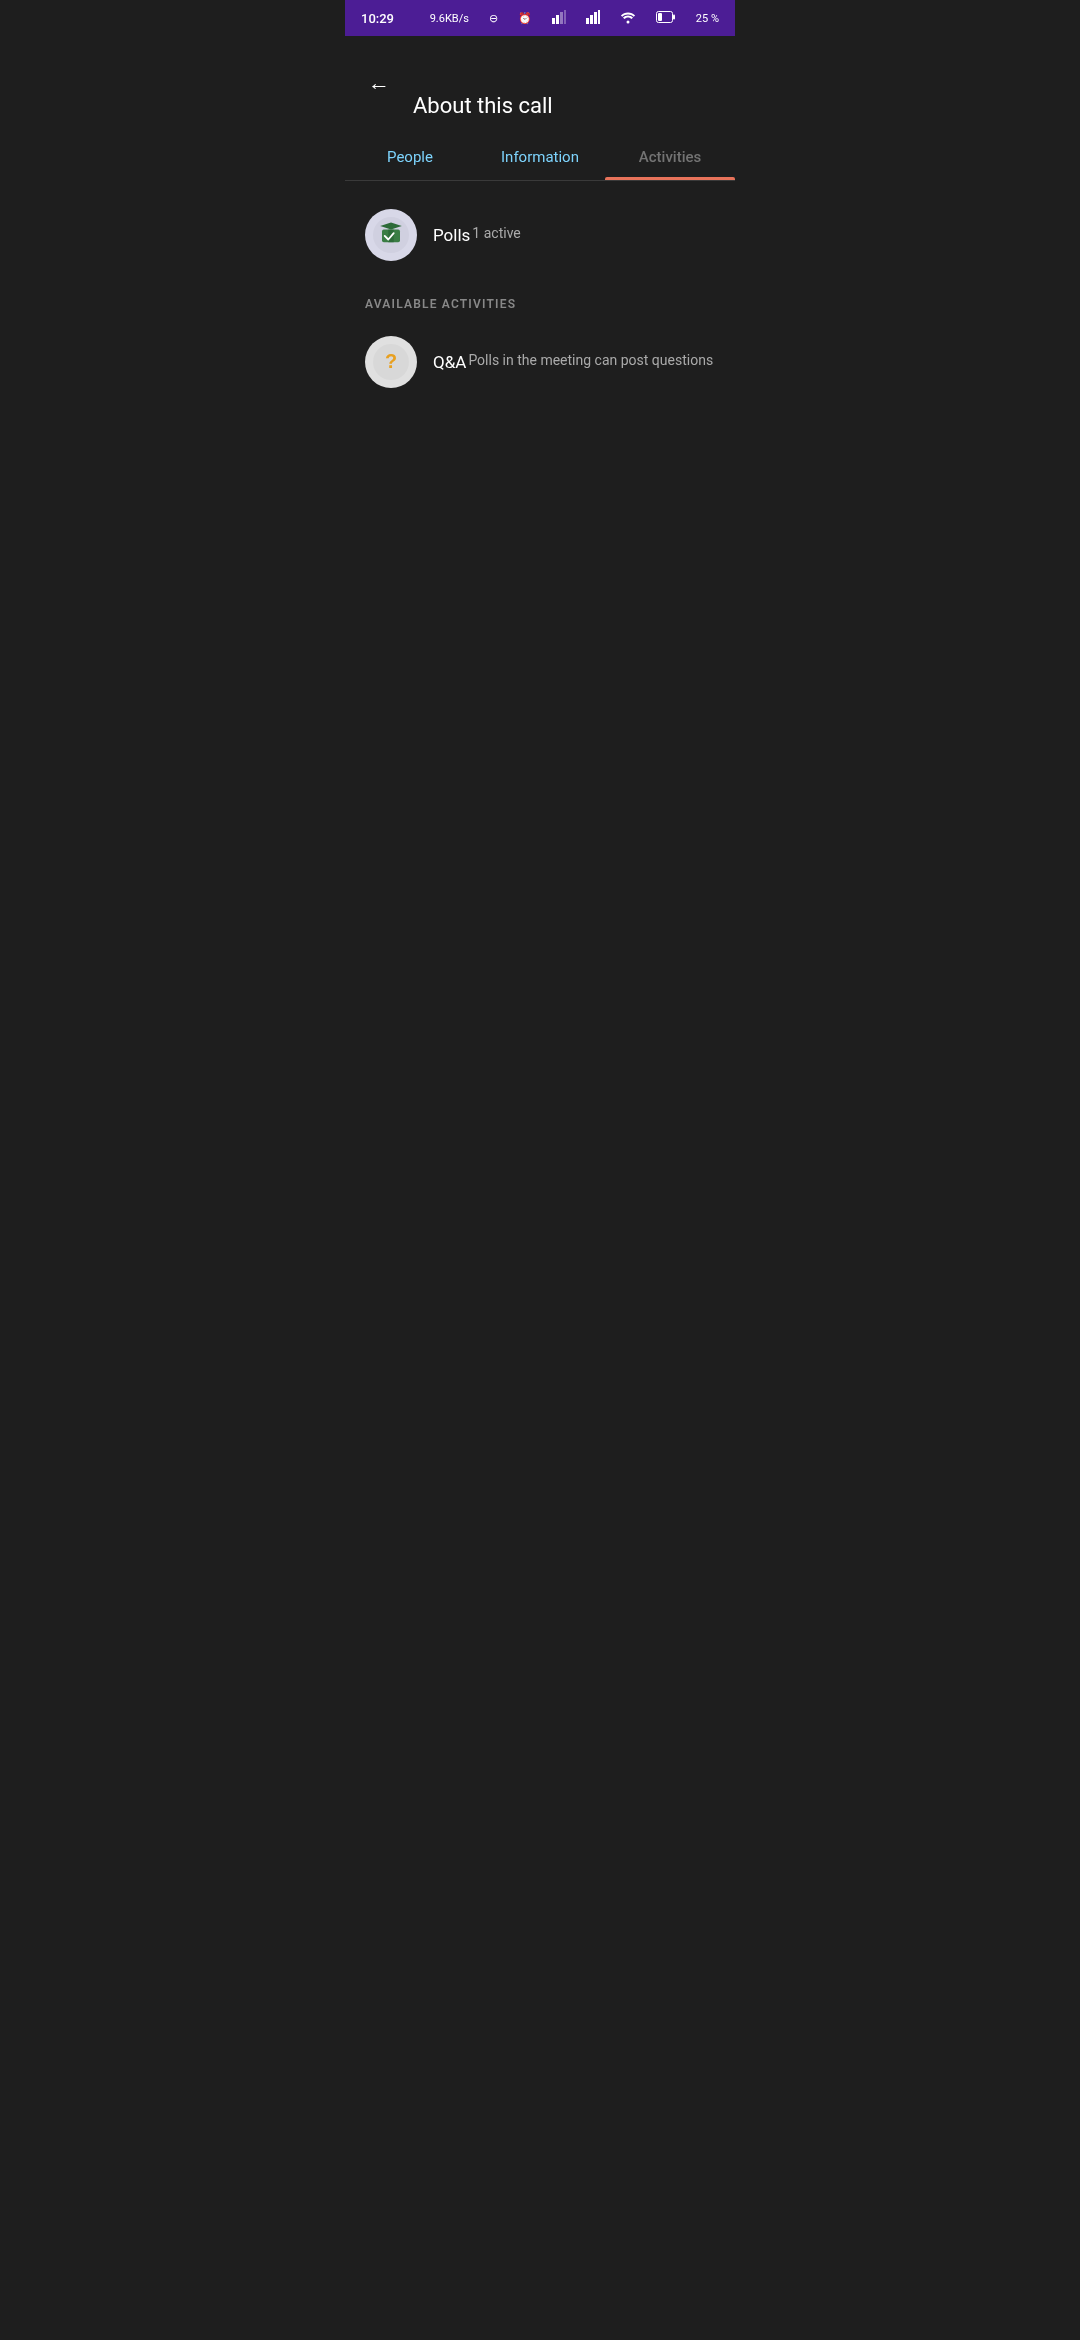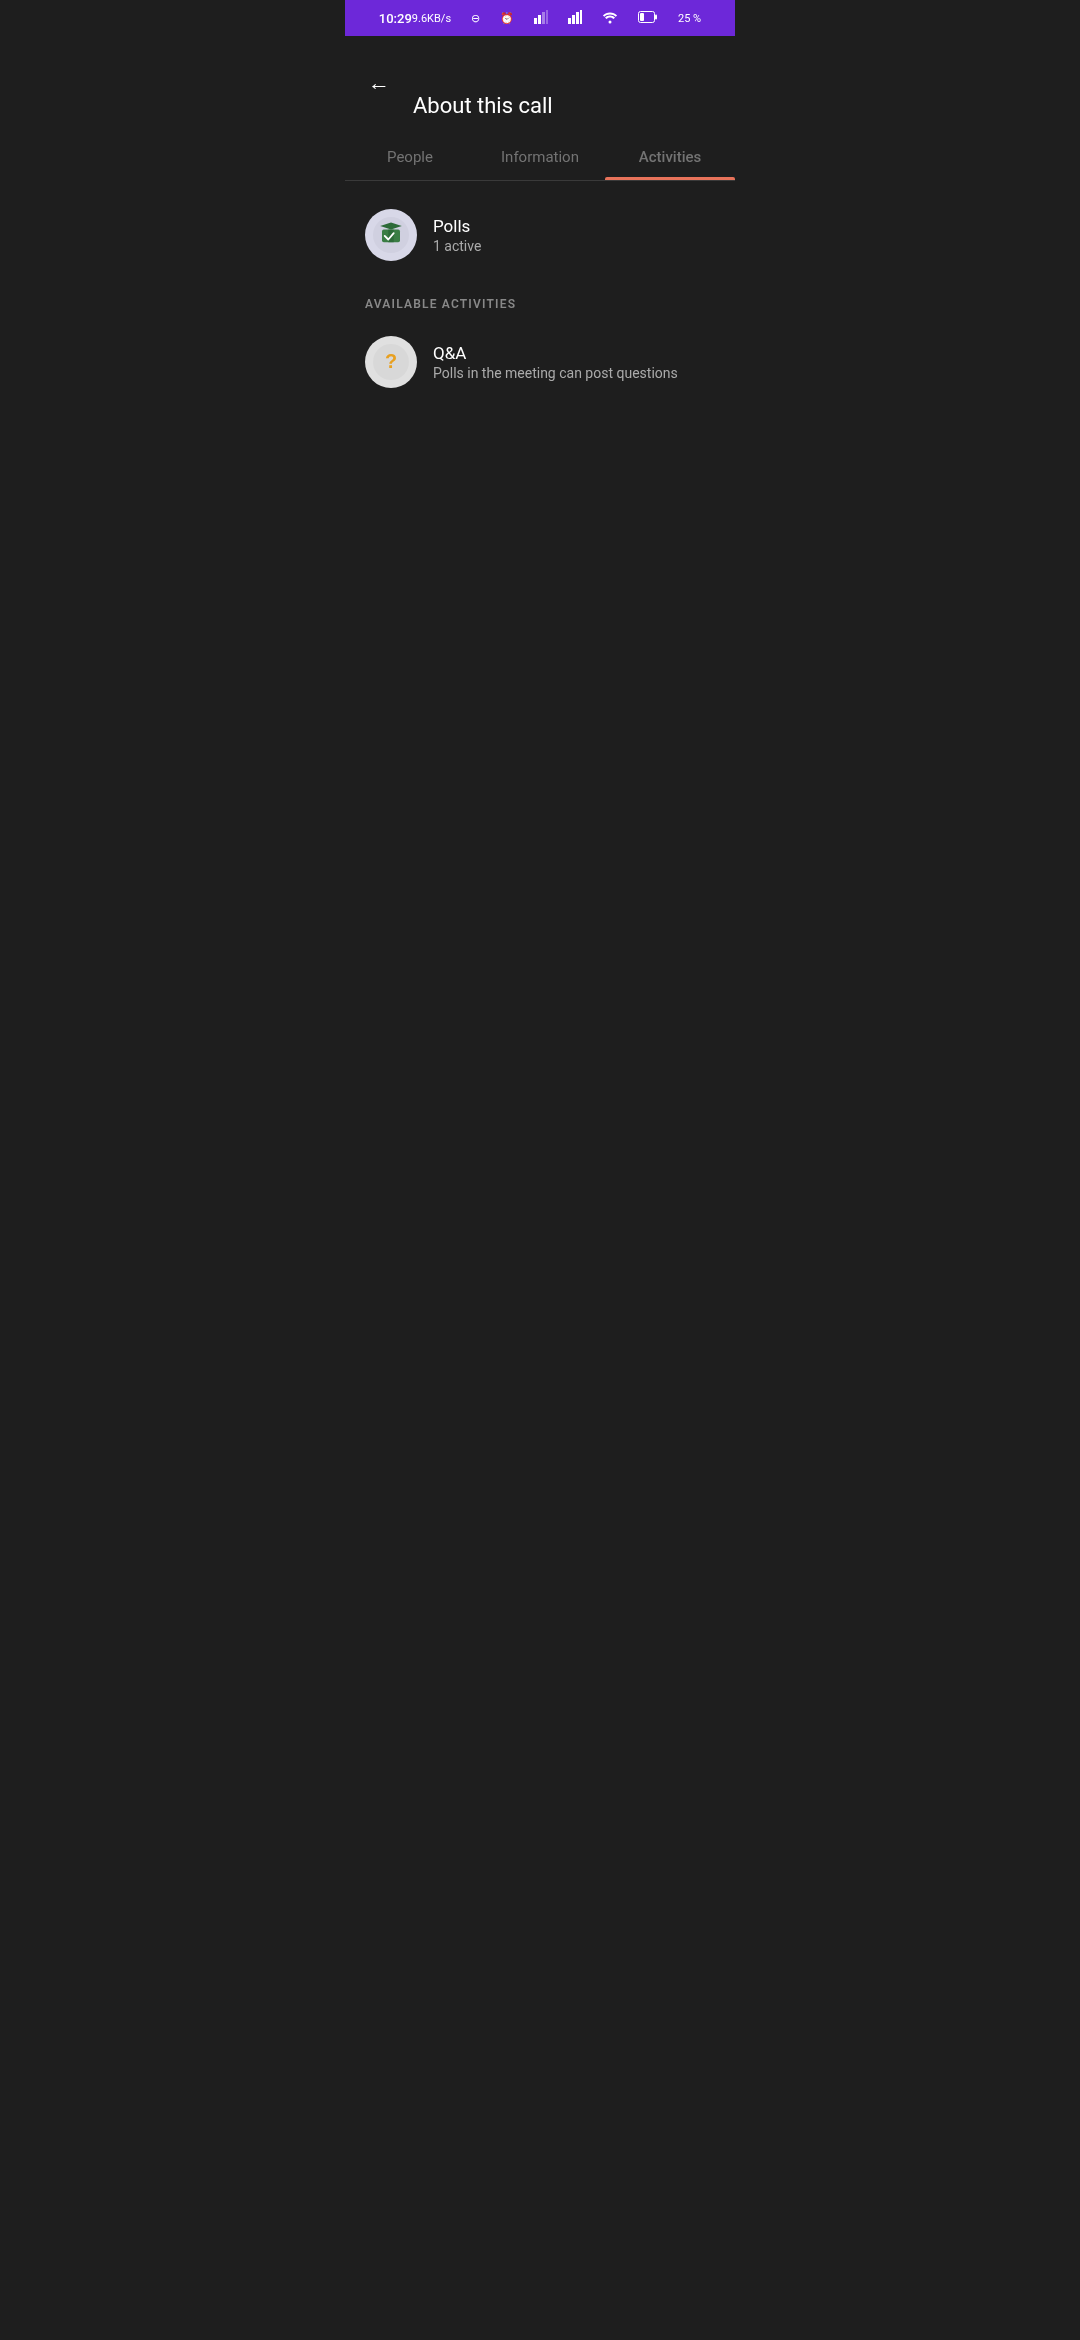--- a/index.html
+++ b/index.html
@@ -16,25 +16,25 @@
       width: 390px;
       min-height: 844px;
       margin: 0 auto;
       position: relative;
       overflow-x: hidden;
     }
 
     
     .status-bar {
       display: flex;
-      justify-content: center;
+      justify-content: space-between;
       align-items: center;
       padding: 8px 16px;
       height: 36px;
-      background-color: #6d28d9;
+      background-color: #4c1d95;
     }
 
     .status-time {
       font-size: 13px;
       font-weight: 500;
       color: #ffffff;
     }
 
     .status-icons {
       display: flex;
@@ -83,21 +83,21 @@
       border-bottom: 1px solid #3a3a3a;
       position: relative;
     }
 
     .tab {
       flex: 1;
       text-align: center;
       padding: 14px 8px;
       font-size: 15px;
       cursor: pointer;
-      color: #737373;
+      color: #7dd3fc;
       font-weight: 400;
     }
 
     .tab.active {
       color: #737373;
       font-weight: 500;
     }
 
     .tab-indicator {
       position: absolute;
@@ -134,21 +134,21 @@
       flex-shrink: 0;
       overflow: hidden;
     }
 
     .polls-icon {
       background-color: #d8d8e8;
     }
 
     .activity-text {
       display: flex;
-      flex-direction: column;
+      flex-direction: row;
       gap: 2px;
       justify-content: flex-end;
     }
 
     .activity-title {
       font-size: 17px;
       color: #ffffff;
       font-weight: 400;
     }
 

